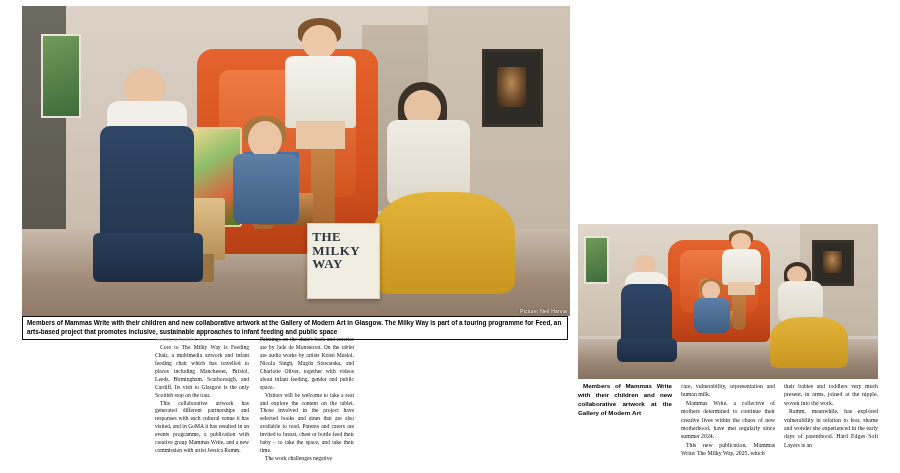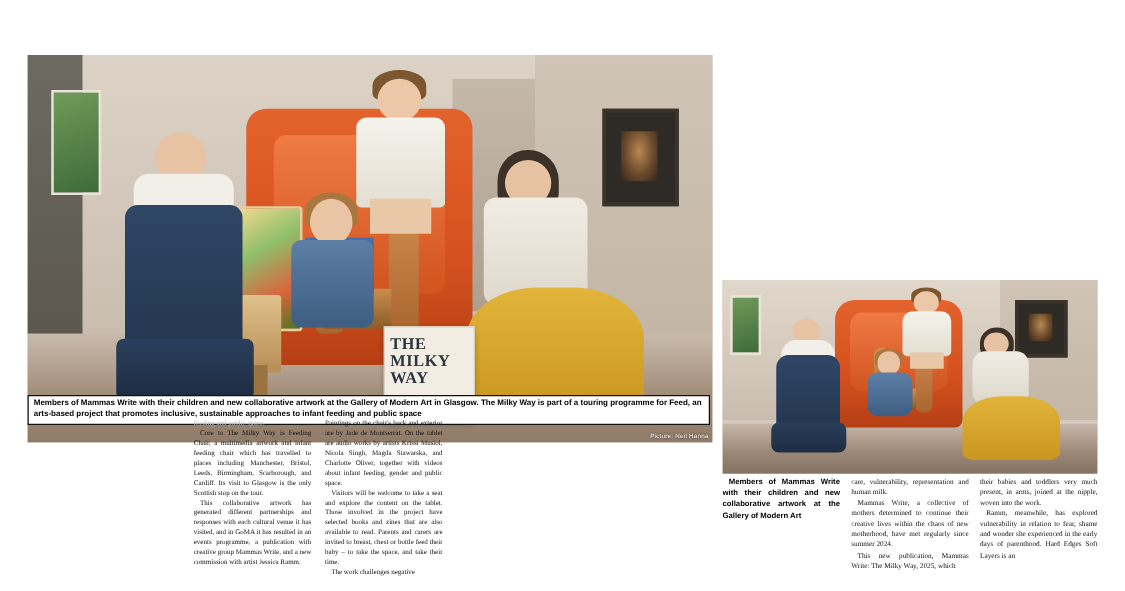--- a/index.html
+++ b/index.html
@@ -26,21 +26,20 @@
   }
 
   .photo-frame {
     position: absolute;
     left: 0;
     top: 0;
     width: 548px;
     height: 310px;
     overflow: hidden;
     background: #cbb9a9;
-    margin-top: 38px;
   }
 
   
   .scene {
     position: absolute;
     inset: 0;
     overflow: hidden;
   }
   .wall {
     position: absolute;

